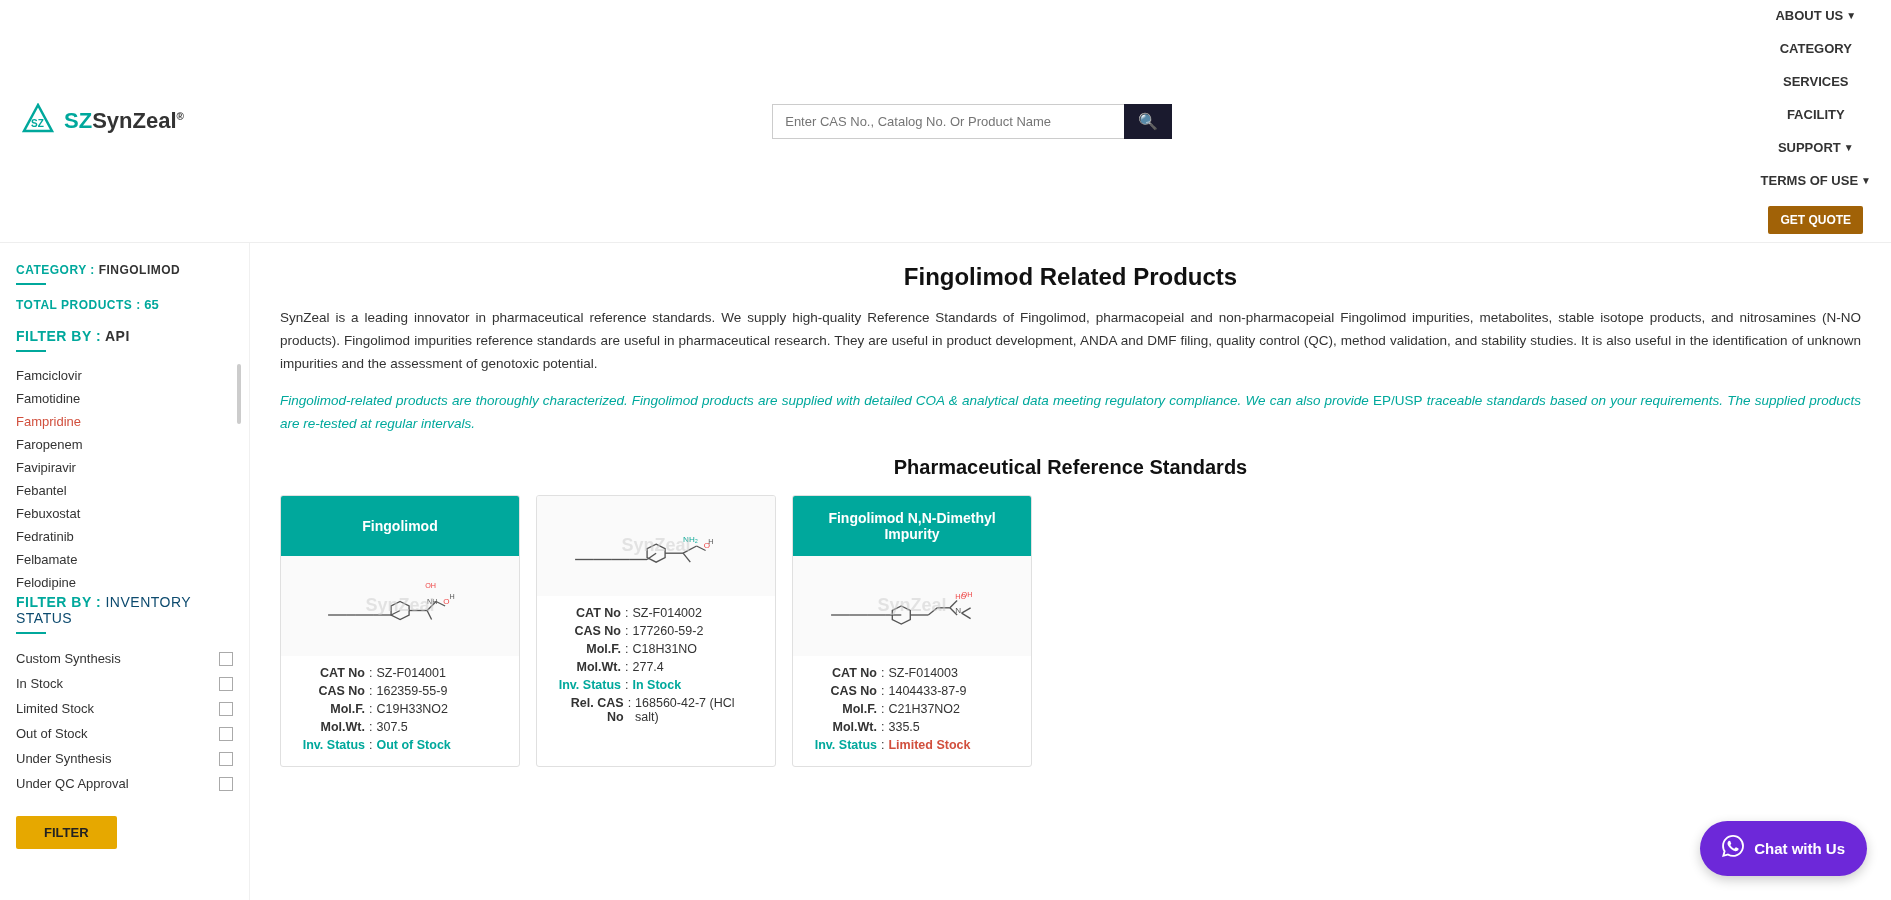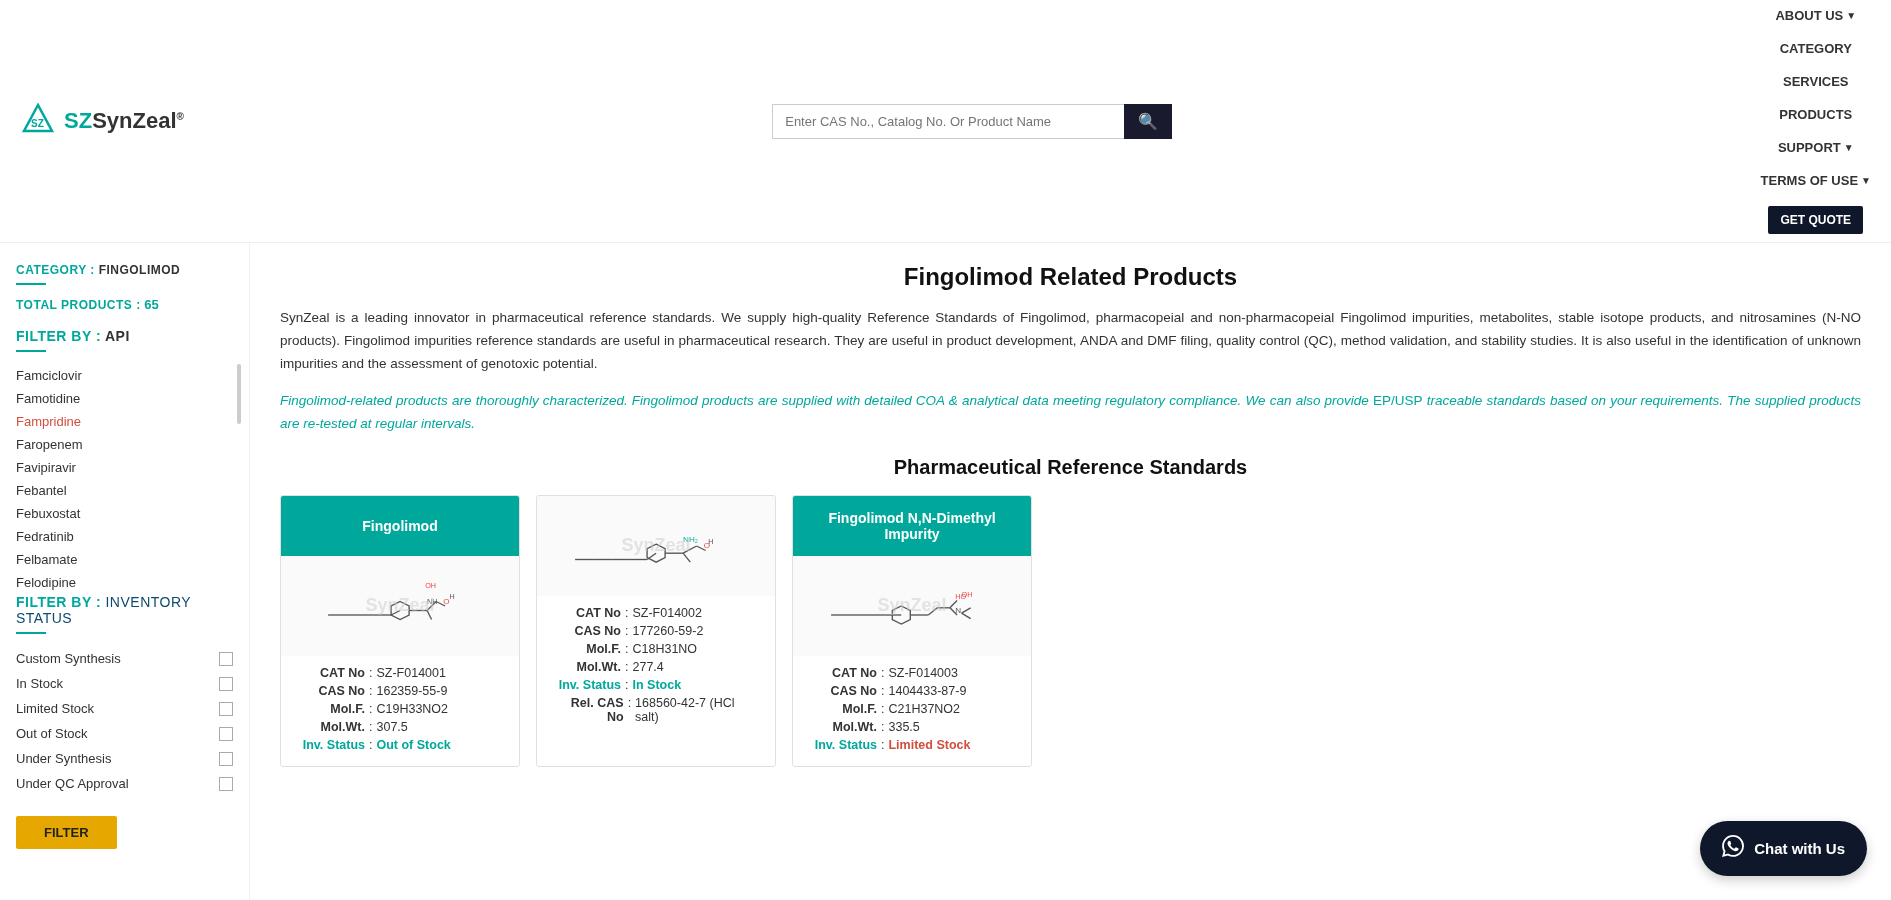--- a/index.html
+++ b/index.html
@@ -55,21 +55,21 @@
       white-space: nowrap;
       flex-direction: column;
     }
     .nav-item {
       cursor: pointer;
       display: flex;
       align-items: center;
       gap: 3px;
     }
     .get-quote-btn {
-      background: #0f172a;
+      background: #a16207;
       color: #fff;
       border: none;
       padding: 7px 12px;
       cursor: pointer;
       font-size: 12px;
       font-weight: bold;
       border-radius: 2px;
     }
 
     
@@ -262,21 +262,21 @@
     }
     .inv-status-value.out { color: #00a89c; }
     .inv-status-value.in { color: #00a89c; }
     .inv-status-value.limited { color: #d14f3d; }
 
     
     .chat-btn {
       position: fixed;
       bottom: 24px;
       right: 24px;
-      background: #0f172a;
+      background: #6d28d9;
       color: #fff;
       border: none;
       border-radius: 50px;
       padding: 14px 22px;
       font-size: 15px;
       font-weight: 600;
       cursor: pointer;
       display: flex;
       align-items: center;
       gap: 10px;
@@ -304,21 +304,21 @@
 
   <div class="search-area">
     <input class="search-input" type="text" placeholder="Enter CAS No., Catalog No. Or Product Name" style="">
     <button class="search-btn">🔍</button>
   </div>
 
   <nav class="nav-area">
     <span class="nav-item">ABOUT US <span class="chevron">▼</span></span>
     <span class="nav-item">CATEGORY</span>
     <span class="nav-item">SERVICES</span>
-    <span class="nav-item">PRODUCTS</span>
+    <span class="nav-item">FACILITY</span>
     <span class="nav-item">SUPPORT <span class="chevron">▼</span></span>
     <span class="nav-item">TERMS OF USE <span class="chevron">▼</span></span>
     <button class="get-quote-btn">GET QUOTE</button>
   </nav>
 </div>
 
 <div class="main-content">
 
   <div class="sidebar">
 

